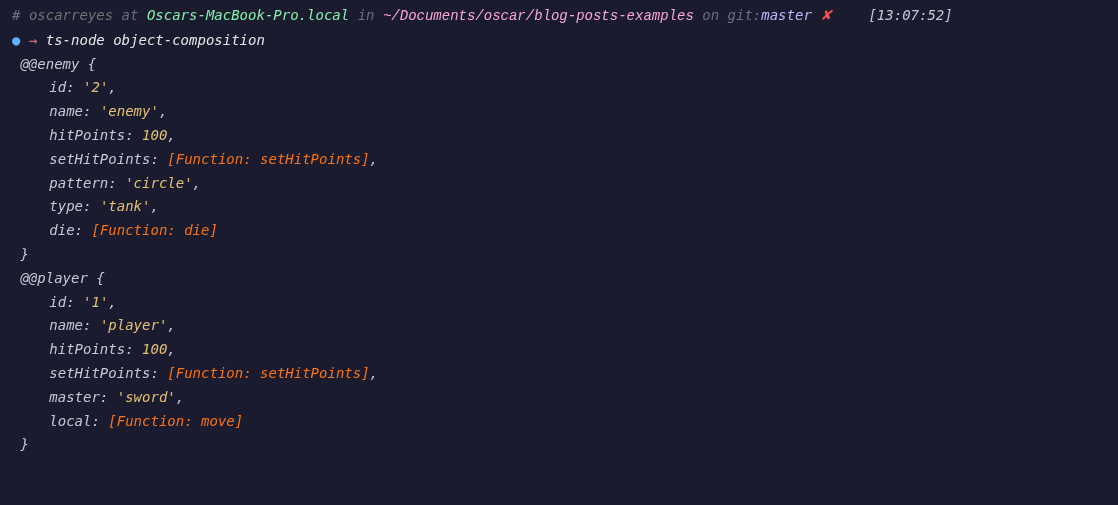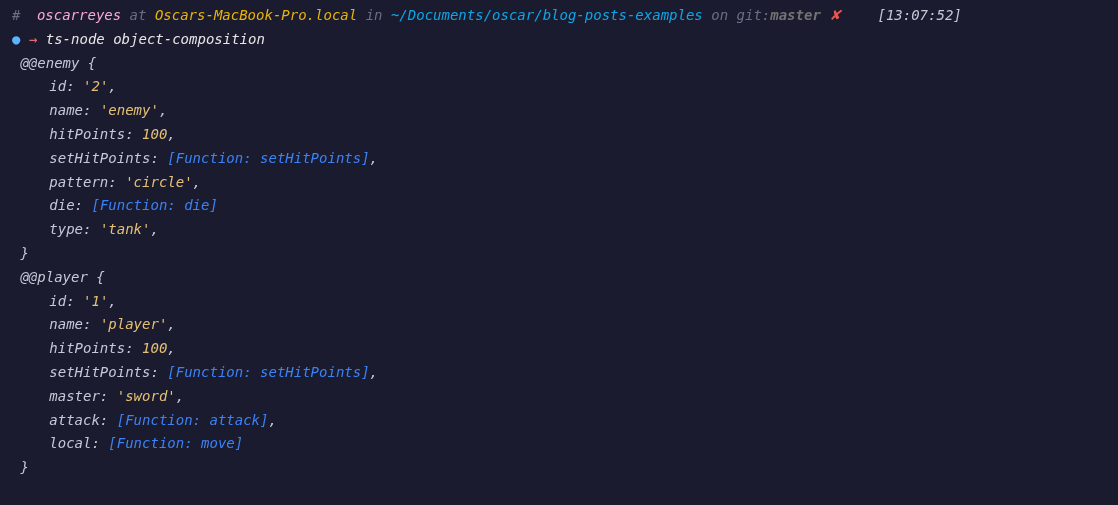--- a/index.html
+++ b/index.html
@@ -16,54 +16,53 @@
       color: #c5c8d6;
       padding: 4px 12px;
       width: 1118px;
       height: 505px;
       overflow: hidden;
     }
     .line {
       white-space: pre;
     }
     .hash { color: #6a6d85; }
-    .user { color: #f9a8d4; margin-left: 8px; }
-    .host { color: #eab308; }
-    .yellow { color: #0ea5e9; }
-    .green { color: #737373; font-weight: bold; }
+    .user { color: #737373; }
+    .host { color: #86efac; }
+    .yellow { color: #f9a8d4; font-family: Liberation Mono, monospace; }
+    .green { color: #c4b5fd; }
     .redx { color: #ef5350; }
     .time { color: #c5c8d6; margin-left: 28px; }
     .white { color: #e6e6e6; }
     .arrow { color: #e06b75; }
     .bullet { color: #5bb3ff; }
     .key { color: #c5c8d6; margin-left: 12px; }
     .string { color: #e5c076; }
     .number { color: #e5c076; }
-    .func { color: #3b82f6; }
+    .func { color: #f97316; }
     .punct { color: #c5c8d6; font-style: italic; }
   </style>
 </head>
 <body>
 
 <div>
   <div class="line"><span class="hash">#</span><span class="hash"> </span><span class="user">oscarreyes</span><span class="hash"> </span><span class="hash">at</span><span class="hash"> </span><span class="host">Oscars-MacBook-Pro.local</span><span class="hash"> </span><span class="hash">in</span><span class="hash"> </span><span class="yellow">~/Documents/oscar/blog-posts-examples</span><span class="hash"> </span><span class="hash">on</span><span class="hash"> </span><span class="hash">git:</span><span class="green">master</span><span class="hash"> </span><span class="redx">✘</span><span class="hash"> </span><span class="time">[13:07:52]</span></div>
   <div class="line"><span class="bullet">●</span><span> </span><span class="arrow">→</span><span> </span><span class="white">ts-node object-composition</span></div>
 
   <div class="line"><span> </span><span class="punct">@@enemy {</span></div>
   <div class="line"><span>   </span><span class="key">id:</span><span> </span><span class="string">'2'</span><span class="punct">,</span></div>
   <div class="line"><span>   </span><span class="key">name:</span><span> </span><span class="string">'enemy'</span><span class="punct">,</span></div>
   <div class="line"><span>   </span><span class="key">hitPoints:</span><span> </span><span class="number">100</span><span class="punct">,</span></div>
   <div class="line"><span>   </span><span class="key">setHitPoints:</span><span> </span><span class="func">[Function: setHitPoints]</span><span class="punct">,</span></div>
   <div class="line"><span>   </span><span class="key">pattern:</span><span> </span><span class="string">'circle'</span><span class="punct">,</span></div>
+  <div class="line"><span>   </span><span class="key">type:</span><span> </span><span class="string">'tank'</span><span class="punct">,</span></div>
   <div class="line"><span>   </span><span class="key">die:</span><span> </span><span class="func">[Function: die]</span></div>
-  <div class="line"><span>   </span><span class="key">type:</span><span> </span><span class="string">'tank'</span><span class="punct">,</span></div>
   <div class="line"><span> </span><span class="punct">}</span></div>
 
   <div class="line"><span> </span><span class="punct">@@player {</span></div>
   <div class="line"><span>   </span><span class="key">id:</span><span> </span><span class="string">'1'</span><span class="punct">,</span></div>
   <div class="line"><span>   </span><span class="key">name:</span><span> </span><span class="string">'player'</span><span class="punct">,</span></div>
   <div class="line"><span>   </span><span class="key">hitPoints:</span><span> </span><span class="number">100</span><span class="punct">,</span></div>
   <div class="line"><span>   </span><span class="key">setHitPoints:</span><span> </span><span class="func">[Function: setHitPoints]</span><span class="punct">,</span></div>
   <div class="line"><span>   </span><span class="key">master:</span><span> </span><span class="string">'sword'</span><span class="punct">,</span></div>
-  <div class="line"><span>   </span><span class="key">attack:</span><span> </span><span class="func">[Function: attack]</span><span class="punct">,</span></div>
   <div class="line"><span>   </span><span class="key">local:</span><span> </span><span class="func">[Function: move]</span></div>
   <div class="line"><span> </span><span class="punct">}</span></div>
 </div>
 
 </body></html>

